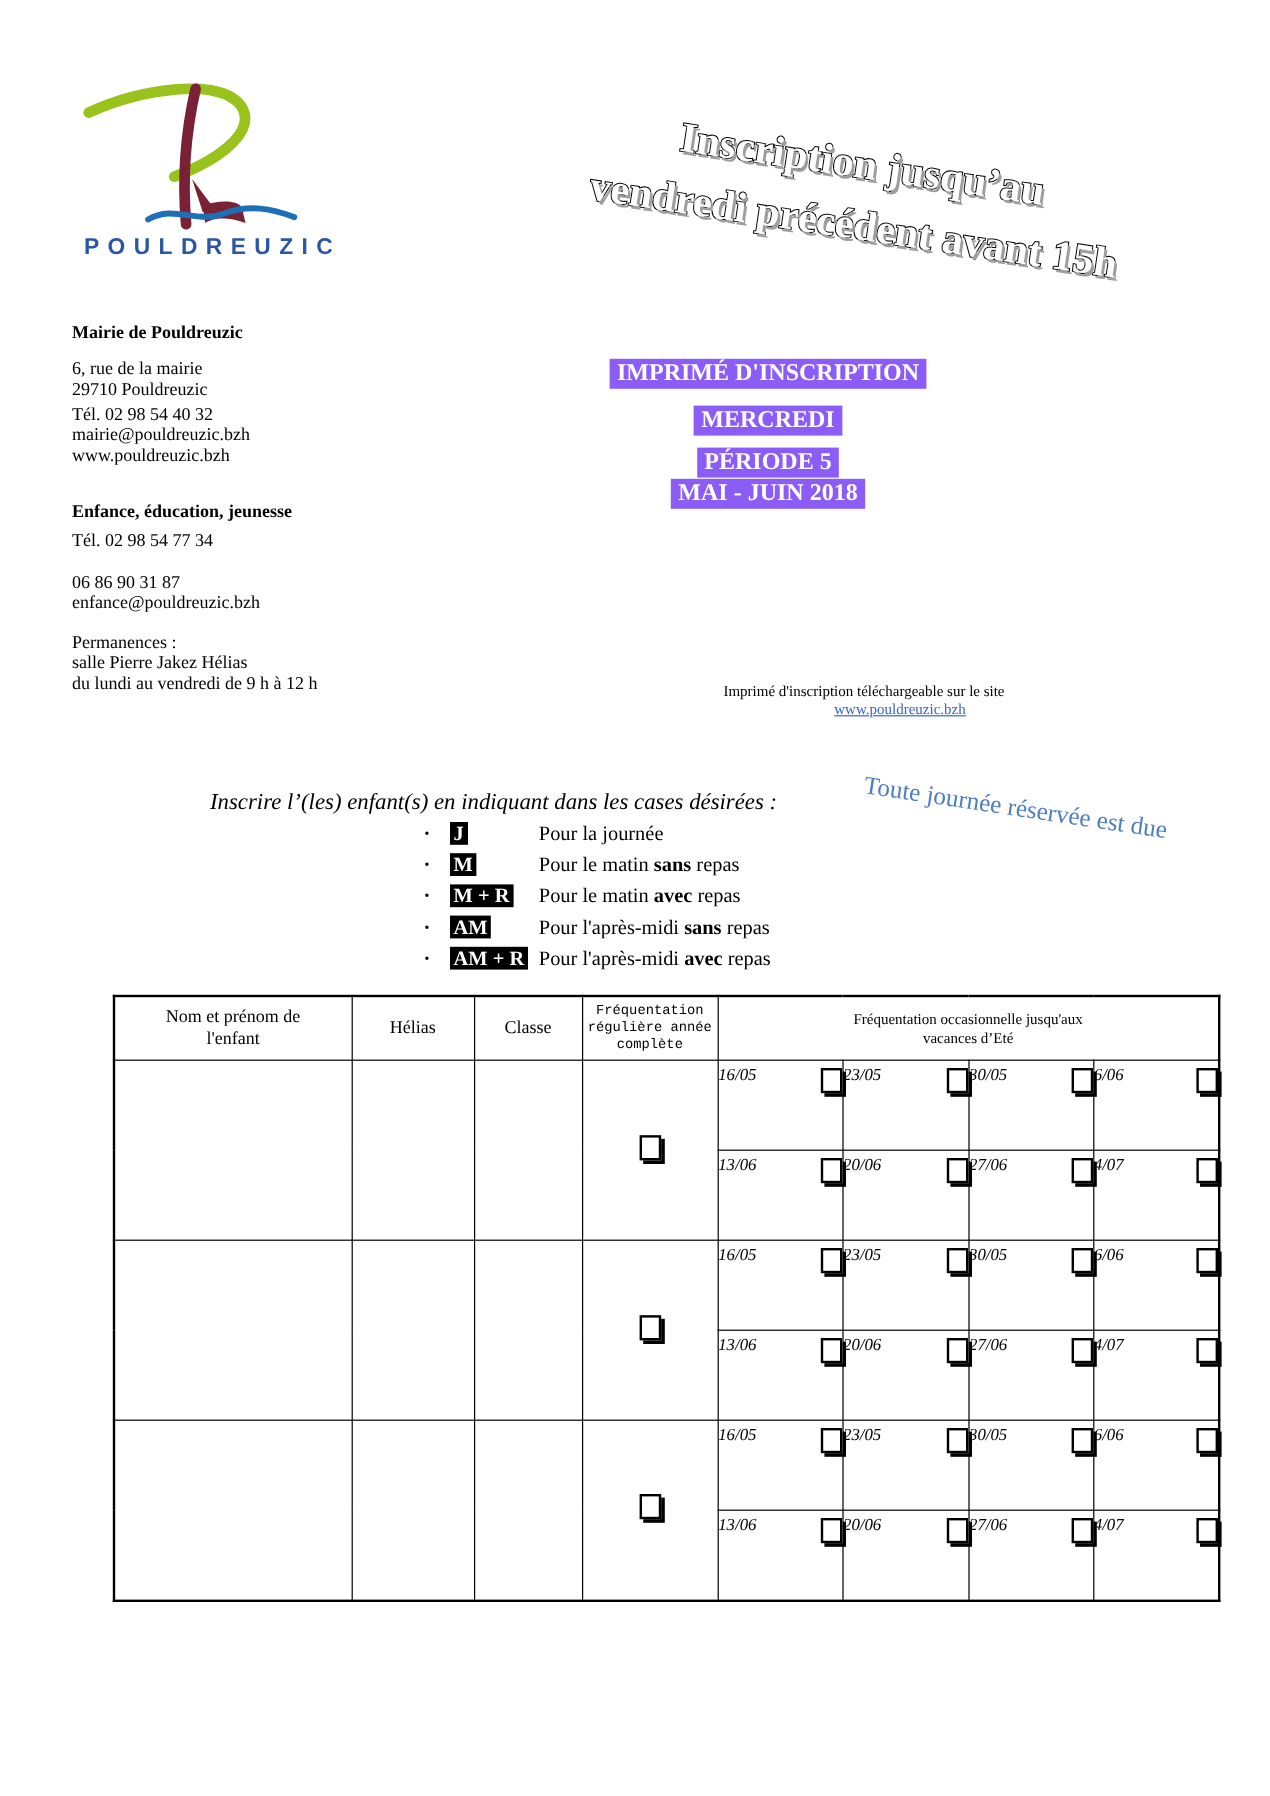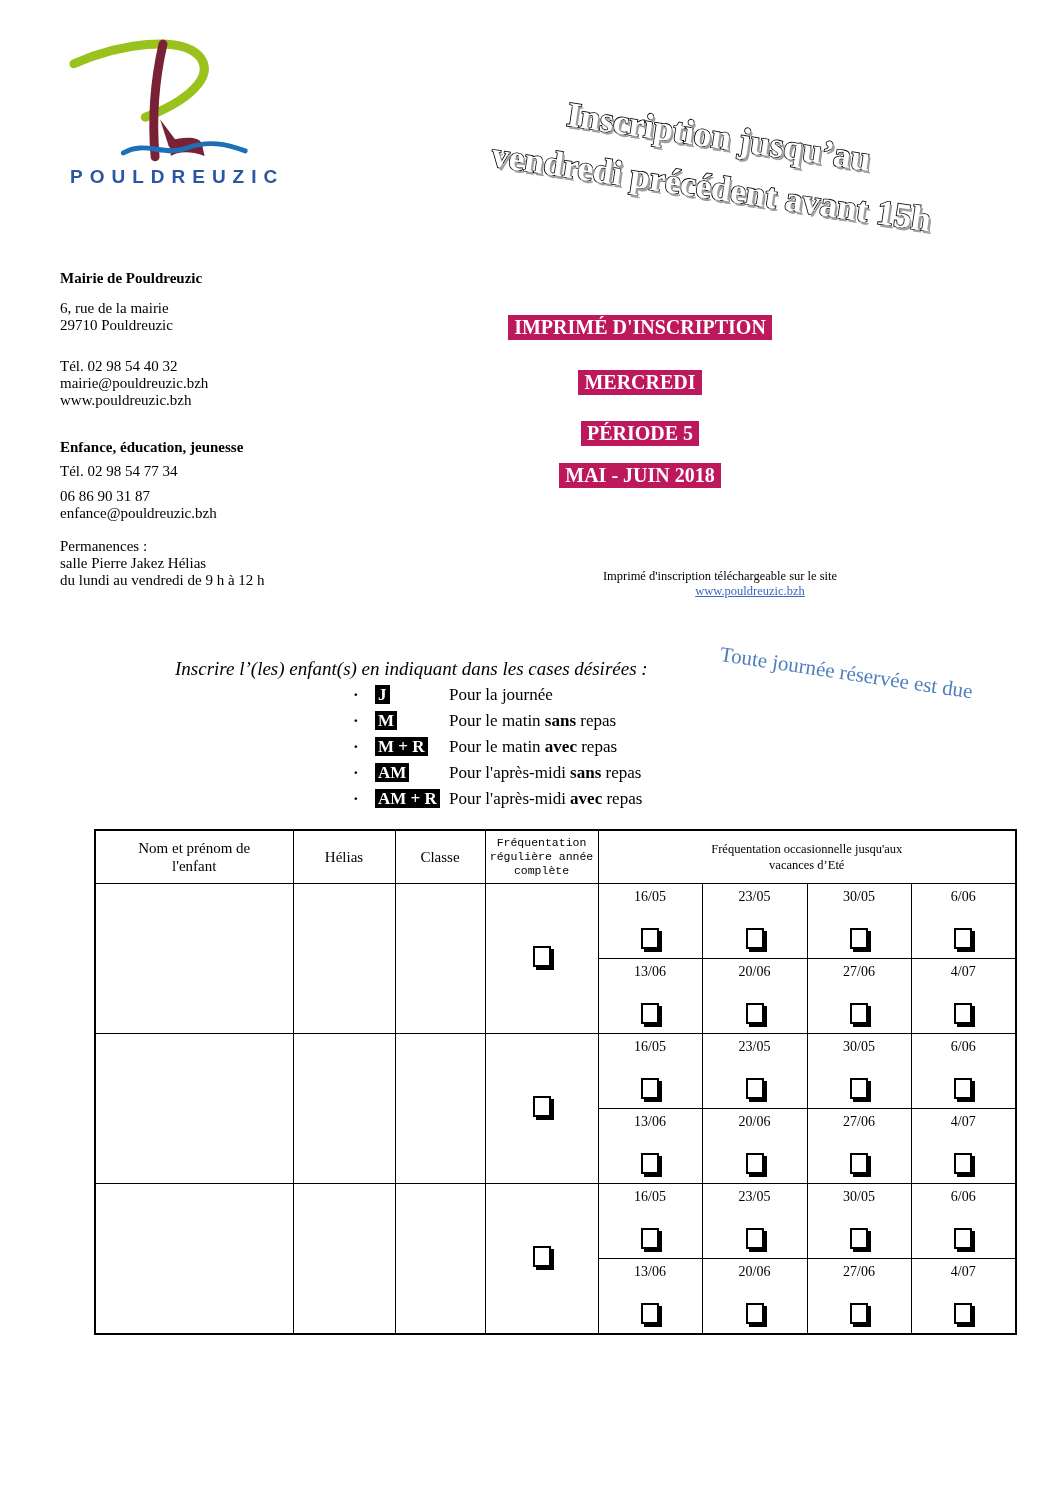--- a/index.html
+++ b/index.html
@@ -4,50 +4,50 @@
 <style>
   html,body{margin:0;padding:0;}
   body{
     width:1058px;height:1497px;background:#ffffff;color:#000;
     font-family:"Liberation Serif","DejaVu Serif",serif;
     position:relative;overflow:hidden;
   }
   .abs{position:absolute;}
 
   
-  #logo{left:66px;top:28px;width:210px;}
+  #logo{left:66px;top:58px;width:210px;}
   #logo svg{display:block;width:198px;height:134px;}
   #logo .town{
     font-family:"Liberation Sans","DejaVu Sans",sans-serif;
     font-weight:bold;color:#2a56a5;font-size:19px;letter-spacing:7px;
     margin:4px 0 0 4px;white-space:nowrap;
   }
 
   
   #banner{
     left:415px;top:112px;width:600px;
     transform:rotate(8.5deg);transform-origin:50% 50%;
     text-align:center;font-weight:bold;font-size:35px;line-height:1.45;
     color:#fff;-webkit-text-stroke:1.7px #000;paint-order:stroke fill;
     text-shadow:2.5px 2.5px 0 #9e9e9e;white-space:nowrap;
   }
 
   
   #contact{left:60px;top:270px;width:208px;text-align:left;font-size:15px;line-height:17px;}
   #contact p{margin:0;}
   #contact .bold{font-weight:bold;}
-  #contact .mt13{margin-top:13px;} #contact .mt10{margin-top:24px;}
+  #contact .mt13{margin-top:13px;} #contact .mt10{margin-top:4px;}
   #contact .mt30{margin-top:30px;} #contact .mt7{margin-top:7px;}
-  #contact .mt8{margin-top:8px;}  #contact .mt16{margin-top:16px;}
+  #contact .mt8{margin-top:18px;}  #contact .mt16{margin-top:16px;}
 
   
   #titles{left:500px;top:299px;width:280px;text-align:center;}
   #titles .bar{
-    display:inline-block;background:#be185d;color:#fff;font-weight:bold;
-    font-size:20px;line-height:23px;padding:1px 6px;margin:16px 0 1px 0;
+    display:inline-block;background:#8b5cf6;color:#fff;font-weight:bold;
+    font-size:20px;line-height:23px;padding:1px 6px;margin:0 0 1px 0;
   }
   #titles .gap13{margin-top:13px;} #titles .gap9{margin-top:9px;text-align:center;}
 
   
   #download{left:600px;top:569px;width:240px;text-align:center;font-size:12.5px;line-height:15px;}
   #download a{color:#3a66c0;text-decoration:underline;cursor:pointer;}
   #download .linkline{text-align:center;margin-left:60px;}
 
   
   #bluenote{
@@ -76,22 +76,22 @@
     height:52px;font-weight:normal;vertical-align:middle;text-align:center;
     white-space:pre-line;
   }
   .h-name,.h-ecole,.h-classe{font-size:15px;line-height:18px;}
   .h-reg{font-size:11.5px;line-height:14px;font-family:Liberation Mono, monospace;}
   .h-occ{font-size:12.5px;line-height:16px;}
   #form-table tbody tr{height:75px;}
   .reg-cell{text-align:center;vertical-align:middle;}
   .date-cell{vertical-align:top;}
   .cellflex{
-    height:73px;display:flex;flex-direction:column;align-items:center;
-    justify-content:space-between;padding:6px 0 8px;box-sizing:border-box;
+    height:73px;display:flex;flex-direction:row;
+    justify-content:space-between;padding:6px 0 8px;box-sizing:border-box;font-style:italic;
   }
   .date-label{font-size:14px;line-height:14px;}
   .cbx{
     display:inline-block;width:14px;height:17px;background:#fff;
     border:2px solid #000;box-shadow:3px 3px 0 #000;
   }
 </style>
 </head>
 <body>
 

